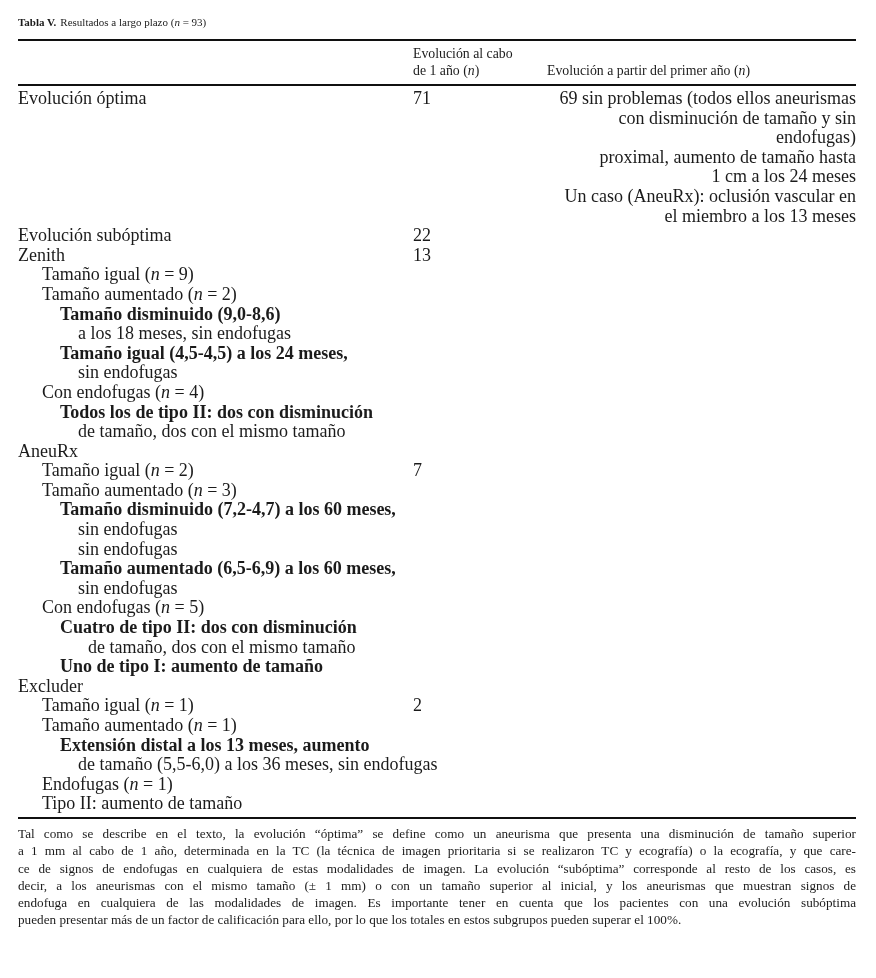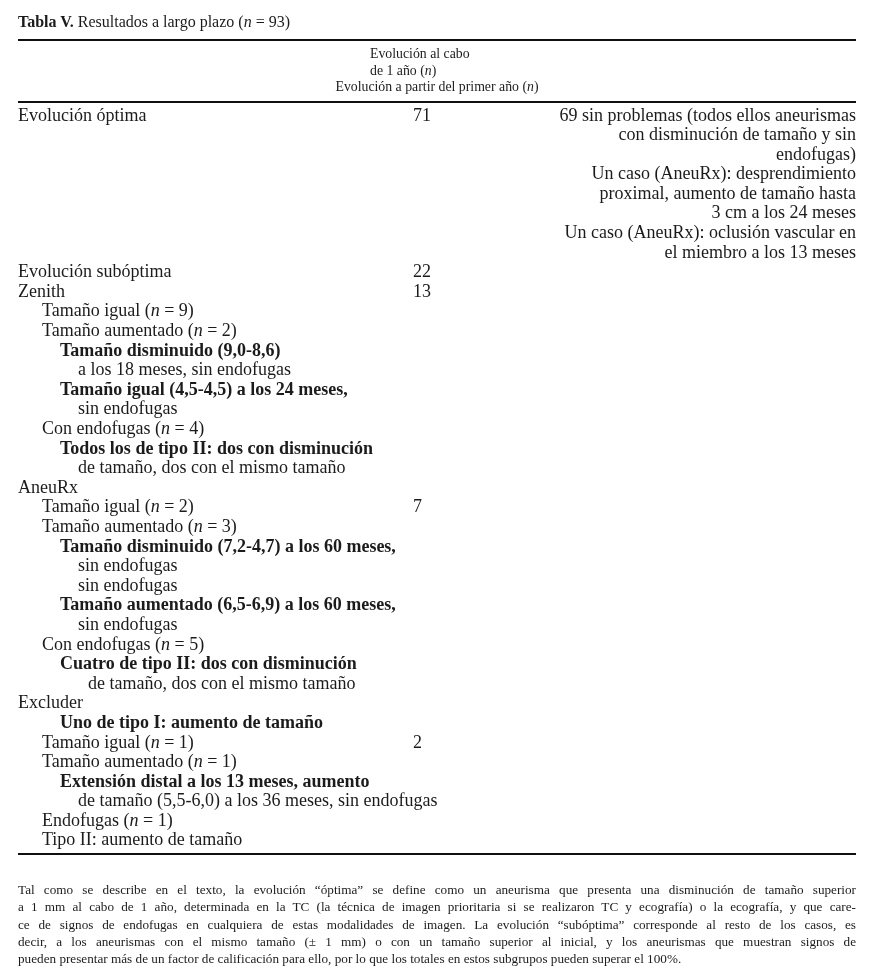--- a/index.html
+++ b/index.html
@@ -4,46 +4,46 @@
 <style>
   html,body{margin:0;padding:0;background:#ffffff;}
   body{
     width:876px;height:978px;
     font-family:"Liberation Serif","DejaVu Serif",serif;
     color:#1b1b1b;
     -webkit-font-smoothing:antialiased;
   }
   .page{position:relative;width:876px;height:978px;overflow:hidden;}
 
-  .title{padding:12px 20px 7px 18px;font-size:16px;line-height:20px;}
+  .title{padding:12px 20px 7px 18px;font-size:11px;line-height:20px;}
   .ttl-label{font-weight:bold;}
   .ttl-text{margin-left:4px;}
 
   .rule{height:2px;background:#101010;margin-left:18px;margin-right:20px;}
 
-  .thead{display:flex;align-items:center;padding:5px 20px 5px 18px;font-size:13.8px;line-height:16.5px;min-height:33px;flex-direction:column;}
+  .thead{display:flex;align-items:flex-end;padding:5px 20px 5px 18px;font-size:13.8px;line-height:16.5px;min-height:33px;}
   .h1{width:395px;}
   .h2{width:134px;}
   .h3{flex:1;}
 
   .tbody{padding:3px 20px 3px 18px;font-size:18px;line-height:19.6px;}
   .trow{display:flex;align-items:flex-start;}
   .c1{width:395px;flex:0 0 395px;}
   .c2{width:134px;flex:0 0 134px;}
   .c3{flex:1;min-width:0;}
   .lbl{white-space:nowrap;}
   .i0{padding-left:0;}
   .i1{padding-left:24px;}
   .i2{padding-left:42px;font-weight:bold;}
   .i3{padding-left:60px;}
   .i4{padding-left:70px;}
   .dl{white-space:nowrap;text-align:right;}
   .dl.cont{padding-left:18px;}
 
-  .footnote{padding:6px 20px 0 18px;font-size:13.2px;line-height:17.3px;margin-top:20px;}
+  .footnote{padding:6px 20px 0 18px;font-size:13.2px;line-height:17.3px;}
   .fl{text-align:justify;text-align-last:justify;}
   .fl.last{text-align:center;text-align-last:left;}
 
   i{font-style:italic;}
 </style>
 </head>
 <body>
 
 <div class="page">
 
@@ -67,23 +67,22 @@
   <div class="tbody">
       <div class="trow">
         <div class="c1">
           <div class="lbl i0">Evolución óptima</div>
         </div>
         <div class="c2">71</div>
         <div class="c3">
           <div class="dl">69 sin problemas (todos ellos aneurismas</div>
           <div class="dl cont">con disminución de tamaño y sin</div>
           <div class="dl cont">endofugas)</div>
-          <div class="dl">Un caso (AneuRx): desprendimiento</div>
           <div class="dl cont">proximal, aumento de tamaño hasta</div>
-          <div class="dl cont">3 cm a los 24 meses</div>
+          <div class="dl cont">1 cm a los 24 meses</div>
           <div class="dl">Un caso (AneuRx): oclusión vascular en</div>
           <div class="dl cont">el miembro a los 13 meses</div>
         </div>
       </div>
       <div class="trow">
         <div class="c1">
           <div class="lbl i0">Evolución subóptima</div>
         </div>
         <div class="c2">22</div>
         <div class="c3"></div>
@@ -230,28 +229,28 @@
       </div>
       <div class="trow">
         <div class="c1">
           <div class="lbl i4">de tamaño, dos con el mismo tamaño</div>
         </div>
         <div class="c2"></div>
         <div class="c3"></div>
       </div>
       <div class="trow">
         <div class="c1">
+          <div class="lbl i2">Uno de tipo I: aumento de tamaño</div>
+        </div>
+        <div class="c2"></div>
+        <div class="c3"></div>
+      </div>
+      <div class="trow">
+        <div class="c1">
           <div class="lbl i0">Excluder</div>
-        </div>
-        <div class="c2"></div>
-        <div class="c3"></div>
-      </div>
-      <div class="trow">
-        <div class="c1">
-          <div class="lbl i2">Uno de tipo I: aumento de tamaño</div>
         </div>
         <div class="c2"></div>
         <div class="c3"></div>
       </div>
       <div class="trow">
         <div class="c1">
           <div class="lbl i1">Tamaño igual (<i>n</i> = 1)</div>
         </div>
         <div class="c2">2</div>
         <div class="c3"></div>
@@ -293,16 +292,17 @@
       </div>
     </div>
 
   <div class="rule"></div>
 
   <div class="footnote">
     <div class="fl">Tal como se describe en el texto, la evolución “óptima” se define como un aneurisma que presenta una disminución de tamaño superior</div>
     <div class="fl">a 1 mm al cabo de 1 año, determinada en la TC (la técnica de imagen prioritaria si se realizaron TC y ecografía) o la ecografía, y que care-</div>
     <div class="fl">ce de signos de endofugas en cualquiera de estas modalidades de imagen. La evolución “subóptima” corresponde al resto de los casos, es</div>
     <div class="fl">decir, a los aneurismas con el mismo tamaño (± 1 mm) o con un tamaño superior al inicial, y los aneurismas que muestran signos de</div>
+    <div class="fl">endofuga en cualquiera de las modalidades de imagen. Es importante tener en cuenta que los pacientes con una evolución subóptima</div>
     <div class="fl last">pueden presentar más de un factor de calificación para ello, por lo que los totales en estos subgrupos pueden superar el 100%.</div>
   </div>
 
 </div>
 
 </body></html>

